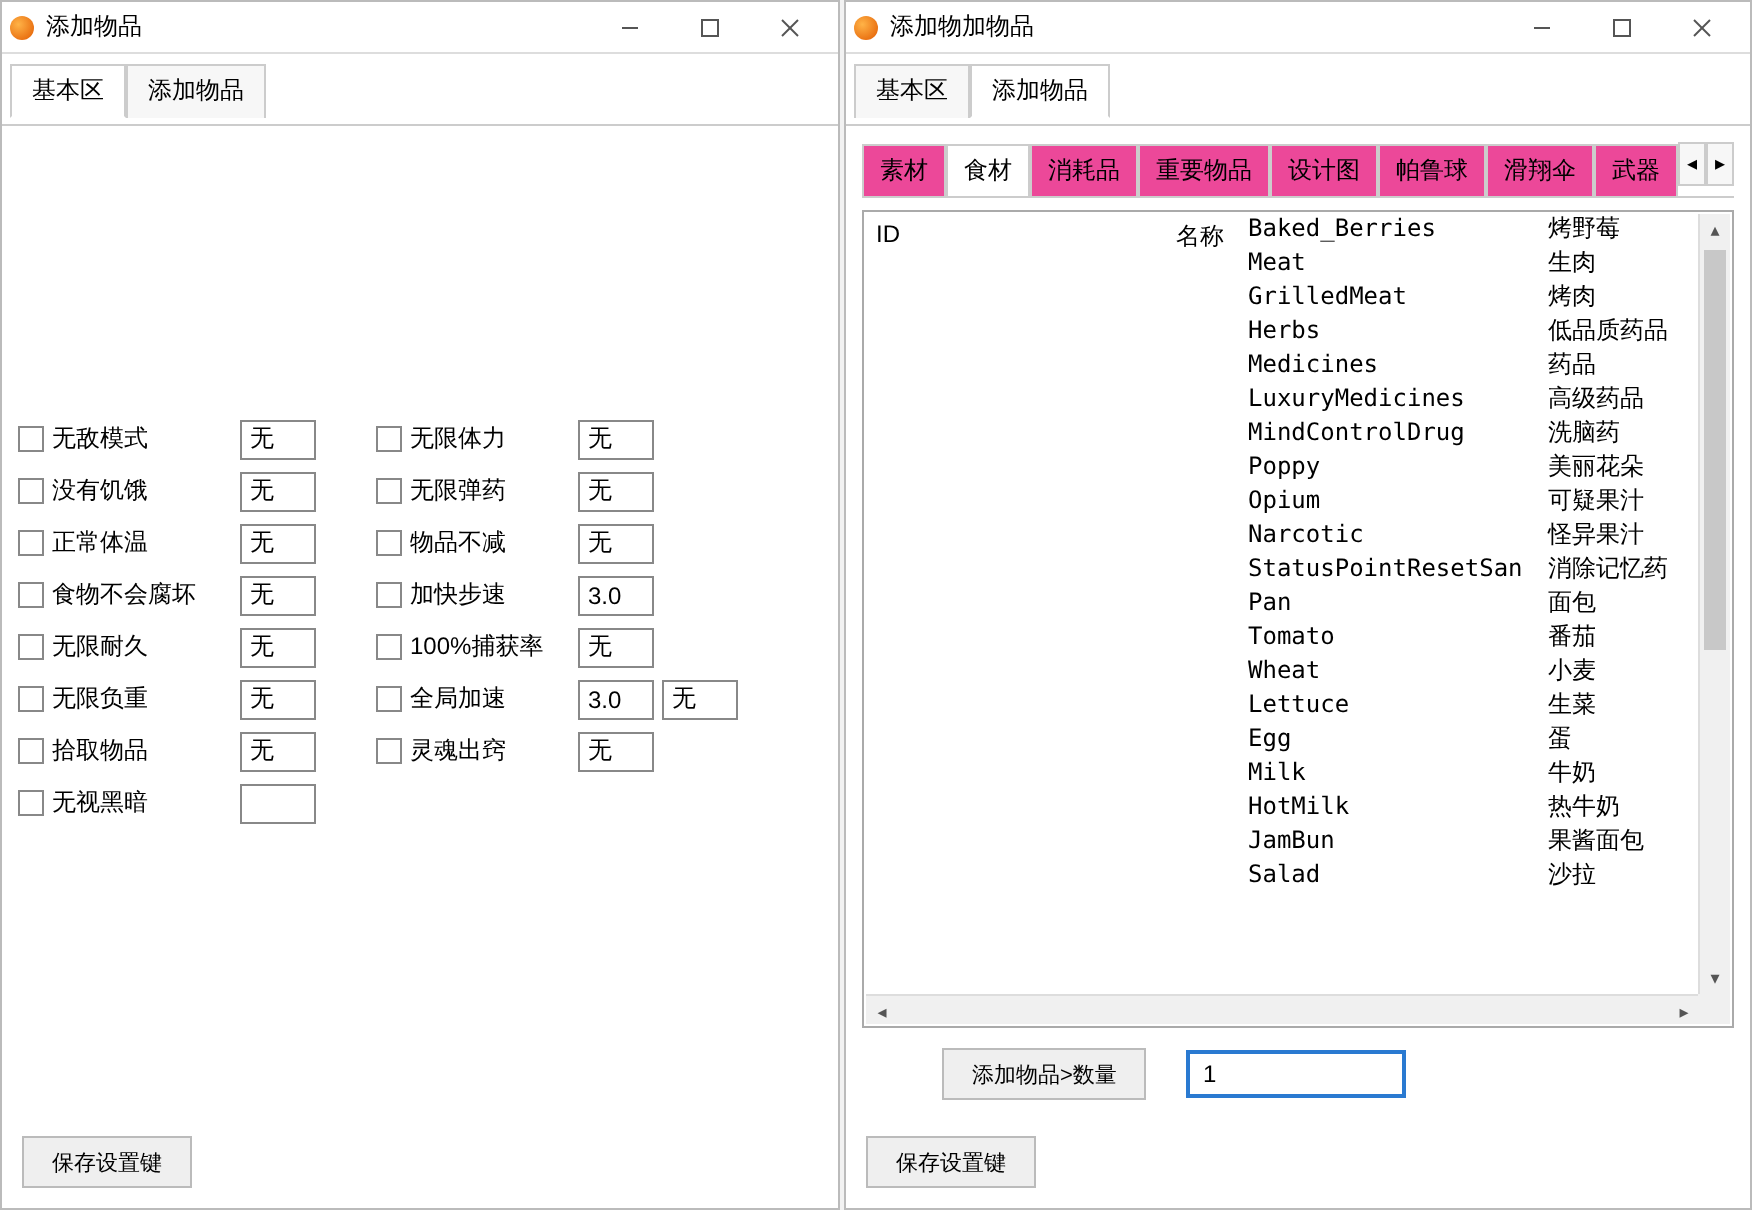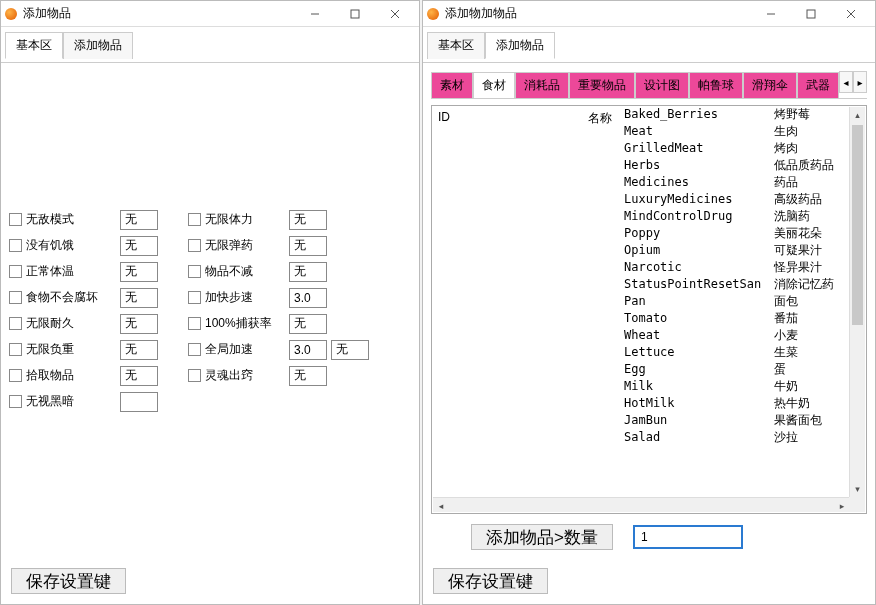--- a/index.html
+++ b/index.html
@@ -58,21 +58,21 @@
   .scrollbar-v .thumb { position:absolute; left:2px; right:2px; top:18px; height:200px;
                          background:#c8c8c8; }
   .scrollbar-h { position:absolute; left:1px; right:16px; bottom:1px; height:15px;
                  background:#f0f0f0; border-top:1px solid #ddd;}
   .scrollbar-h .arrow { width:16px; height:15px; display:inline-flex; align-items:center;
                         justify-content:center; font-size:9px; color:#555;}
   .scrollbar-h .arrow.r { float:right; }
   .scroll-corner { position:absolute; right:1px; bottom:1px; width:16px; height:15px; background:#f0f0f0;}
   
   .btn { height:26px; padding:0 14px; background:#efefef; border:1px solid #bbb;
-         display:inline-flex; align-items:center; justify-content:center; font-size:17px; cursor:default;}
+         display:inline-flex; align-items:center; justify-content:center; font-size:11px; cursor:default;}
   .add-row { display:flex; align-items:center; gap:20px; margin:10px 0 0 40px;}
   .text-input { width:110px; height:24px; border:2px solid #2a7ad1; background:#fff;
                 padding:0 6px; font-size:12px; display:flex; align-items:center;}
   .footer { padding:10px; }
 </style>
 </head>
 <body>
 
 <div class="window">
   <div class="titlebar">

